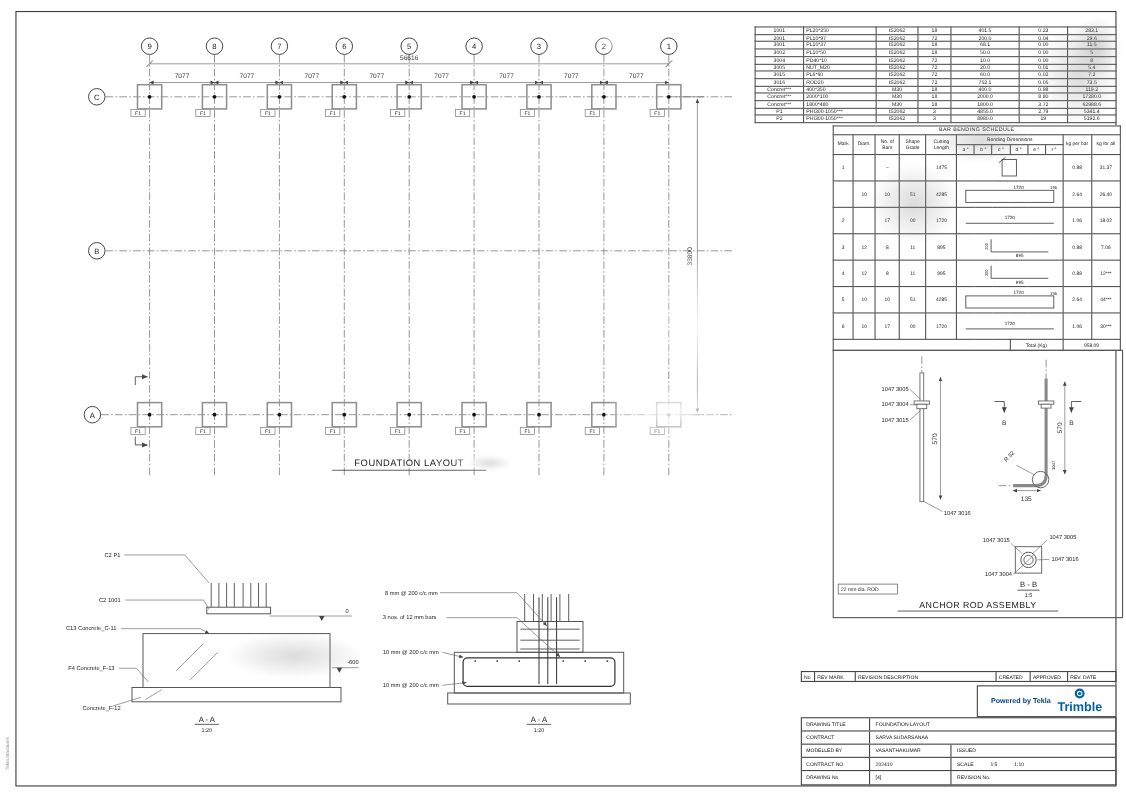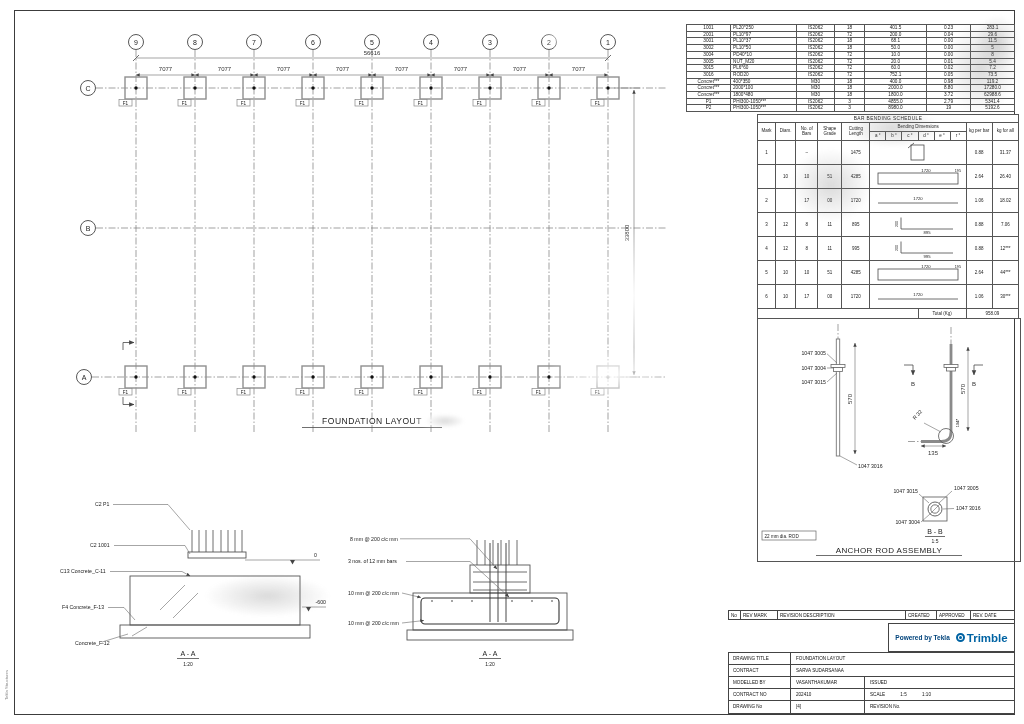--- a/index.html
+++ b/index.html
@@ -36,21 +36,21 @@
   .bbs .tot td{height:9px;}
   .anchorbox{position:absolute;left:757px;top:318px;width:262px;height:242px;border:1px solid #555;}
   
   .tb{position:absolute;left:728px;top:610px;width:287px;height:104px;font-size:4.6px;color:#111;}
   .revrow{position:absolute;left:0;top:0;width:287px;height:10px;border:1px solid #444;display:flex;box-sizing:border-box;}
   .revrow div{border-right:1px solid #444;padding:1.5px 0 0 2px;box-sizing:border-box;overflow:hidden;white-space:nowrap;}
   .revrow div:last-child{border-right:none;}
   .logo{position:absolute;left:160px;top:13px;width:127px;height:29px;border:1px solid #444;box-sizing:border-box;
         display:flex;align-items:center;justify-content:center;gap:6px;background:#fff;}
   .powered{color:#00437b;font-weight:bold;font-size:6.5px;}
-  .trimble{color:#0063a3;font-weight:bold;font-size:11.5px;display:flex;align-items:center;gap:2px;}
+  .trimble{color:#0063a3;font-weight:bold;font-size:11.5px;display:flex;align-items:center;gap:2px;flex-direction:column;}
   .tlogo{width:9px;height:9px;border:2px solid #0063a3;border-radius:50%;box-sizing:border-box;
          display:inline-flex;align-items:center;justify-content:center;}
   .tlogo span{width:3px;height:3px;background:#0063a3;border-radius:50%;}
   .fields{position:absolute;left:0;top:42px;width:287px;height:62px;border:1px solid #444;box-sizing:border-box;}
   .frow{display:flex;height:12px;border-bottom:1px solid #444;box-sizing:border-box;}
   .frow:last-child{border-bottom:none;}
   .fl{width:62px;border-right:1px solid #444;padding:2.5px 0 0 4px;box-sizing:border-box;}
   .fv{flex:1;padding:2.5px 0 0 5px;box-sizing:border-box;}
   .fv2{width:74px;border-right:1px solid #444;padding:2.5px 0 0 5px;box-sizing:border-box;}
   .fr{flex:1;padding:2.5px 0 0 5px;box-sizing:border-box;}

